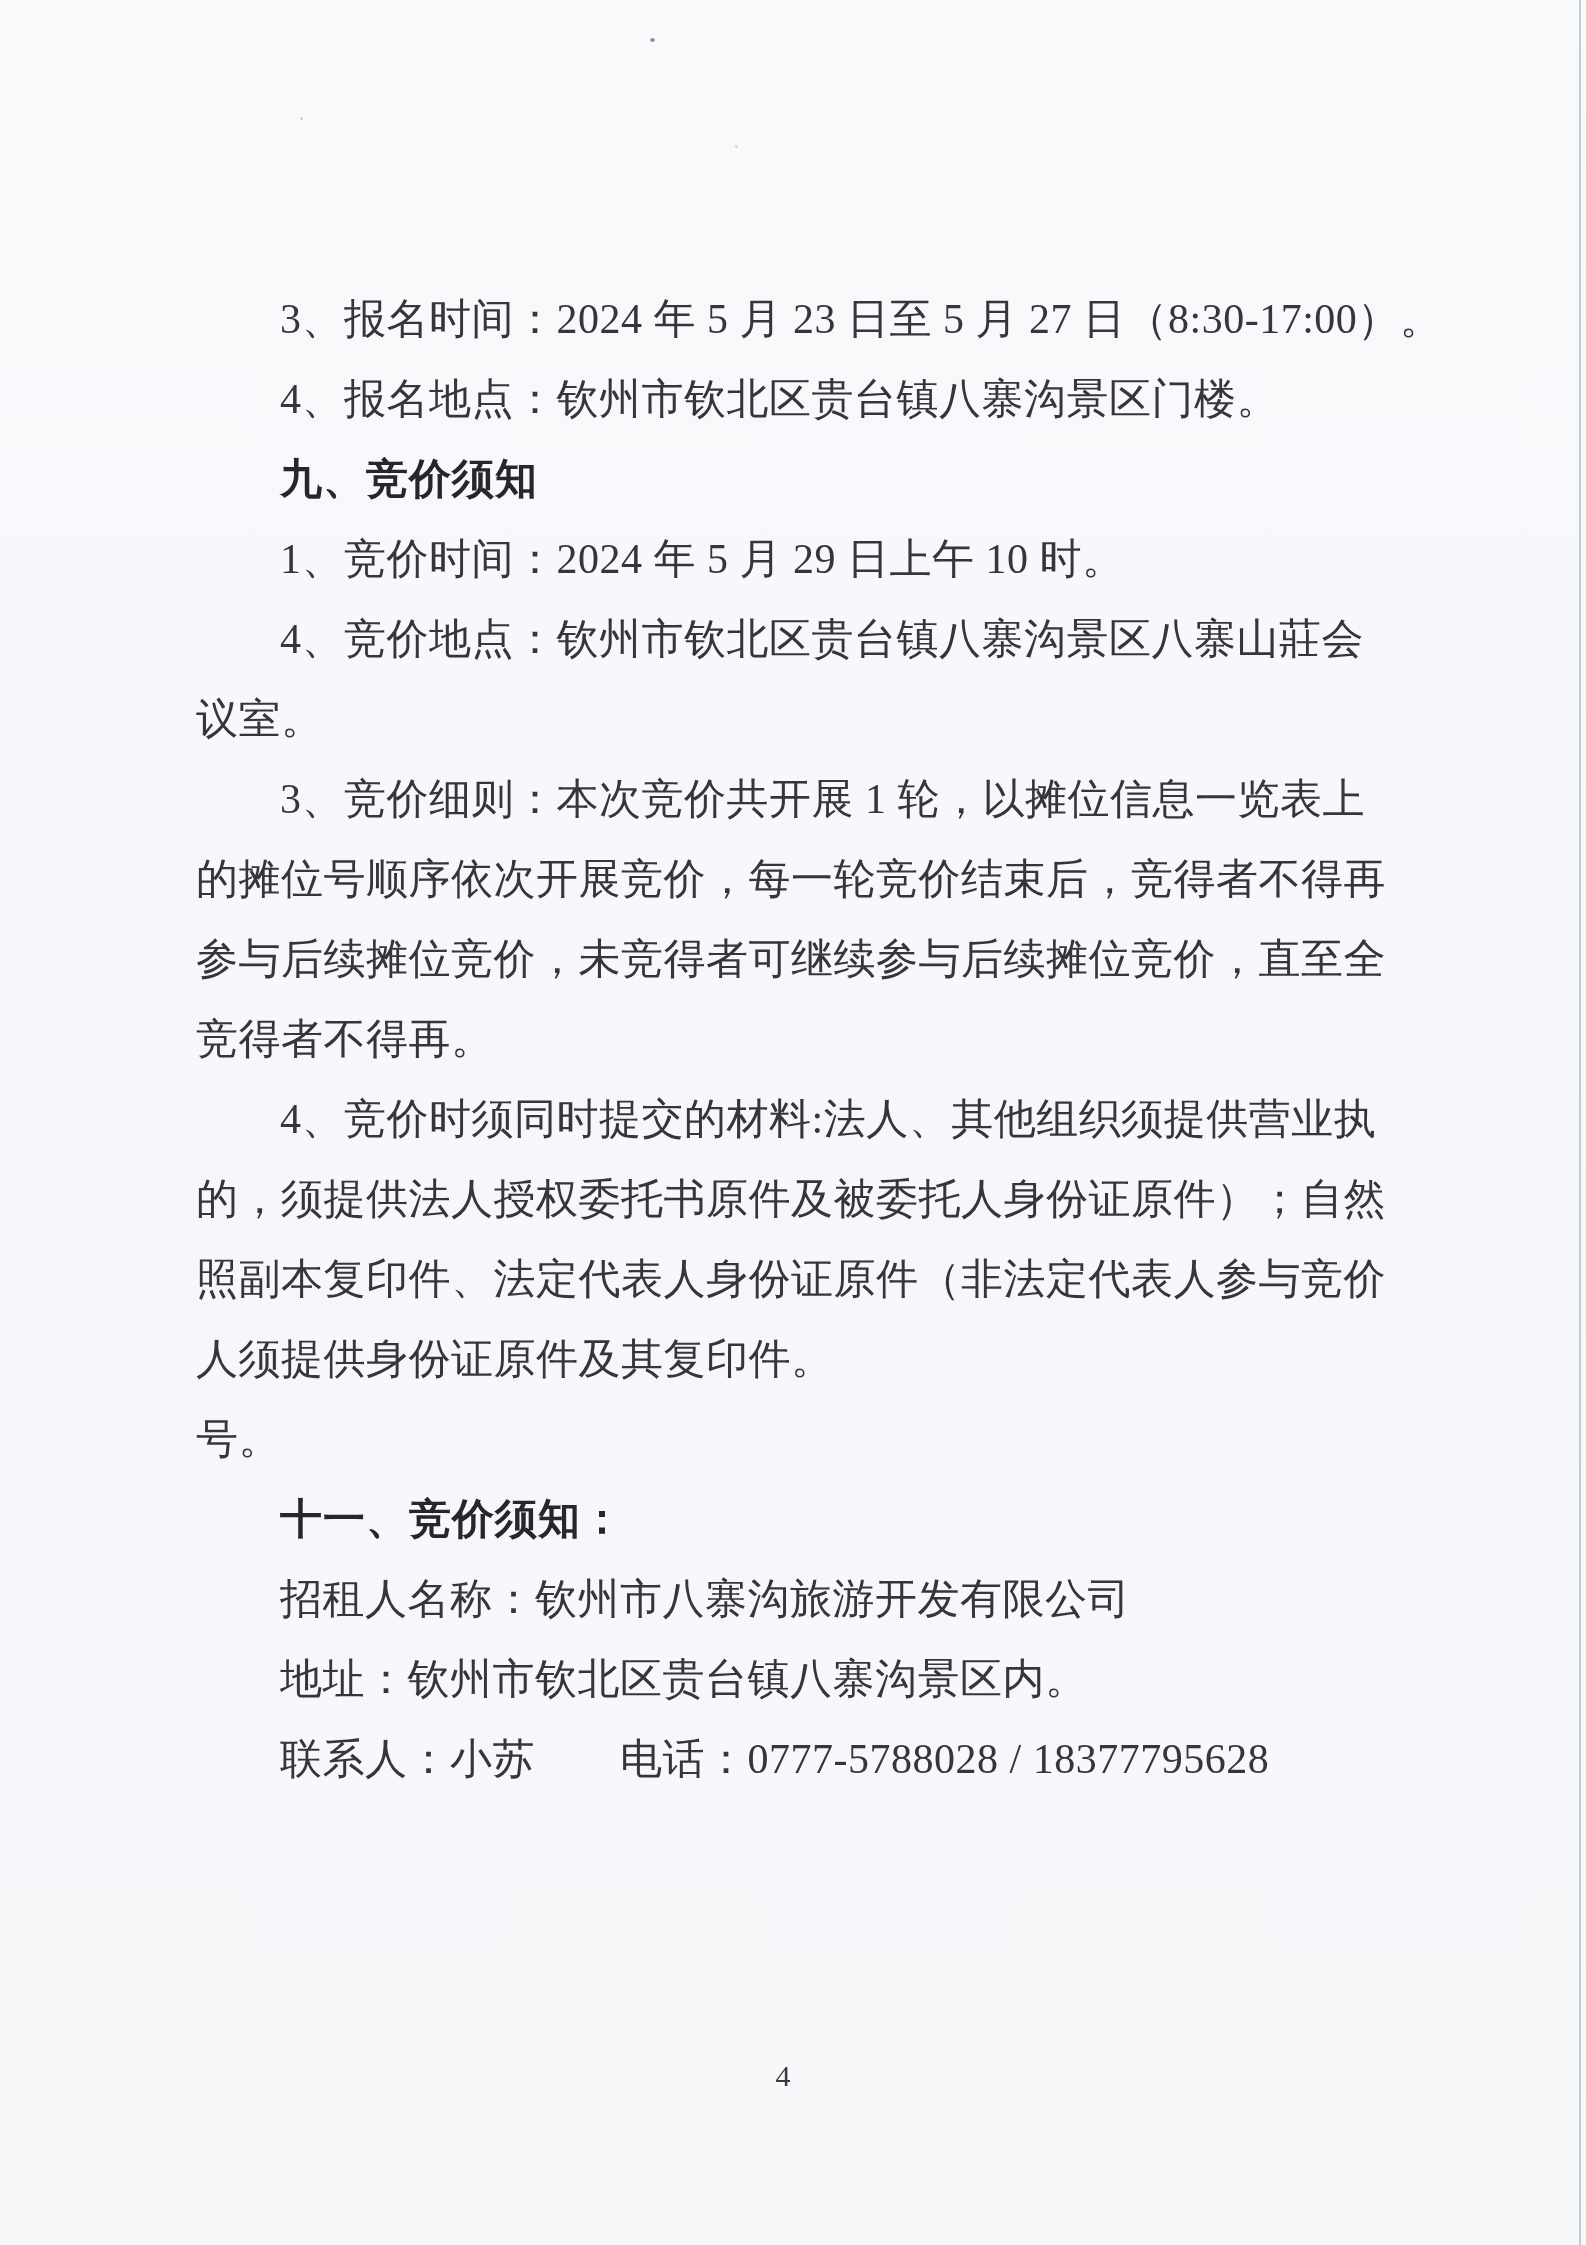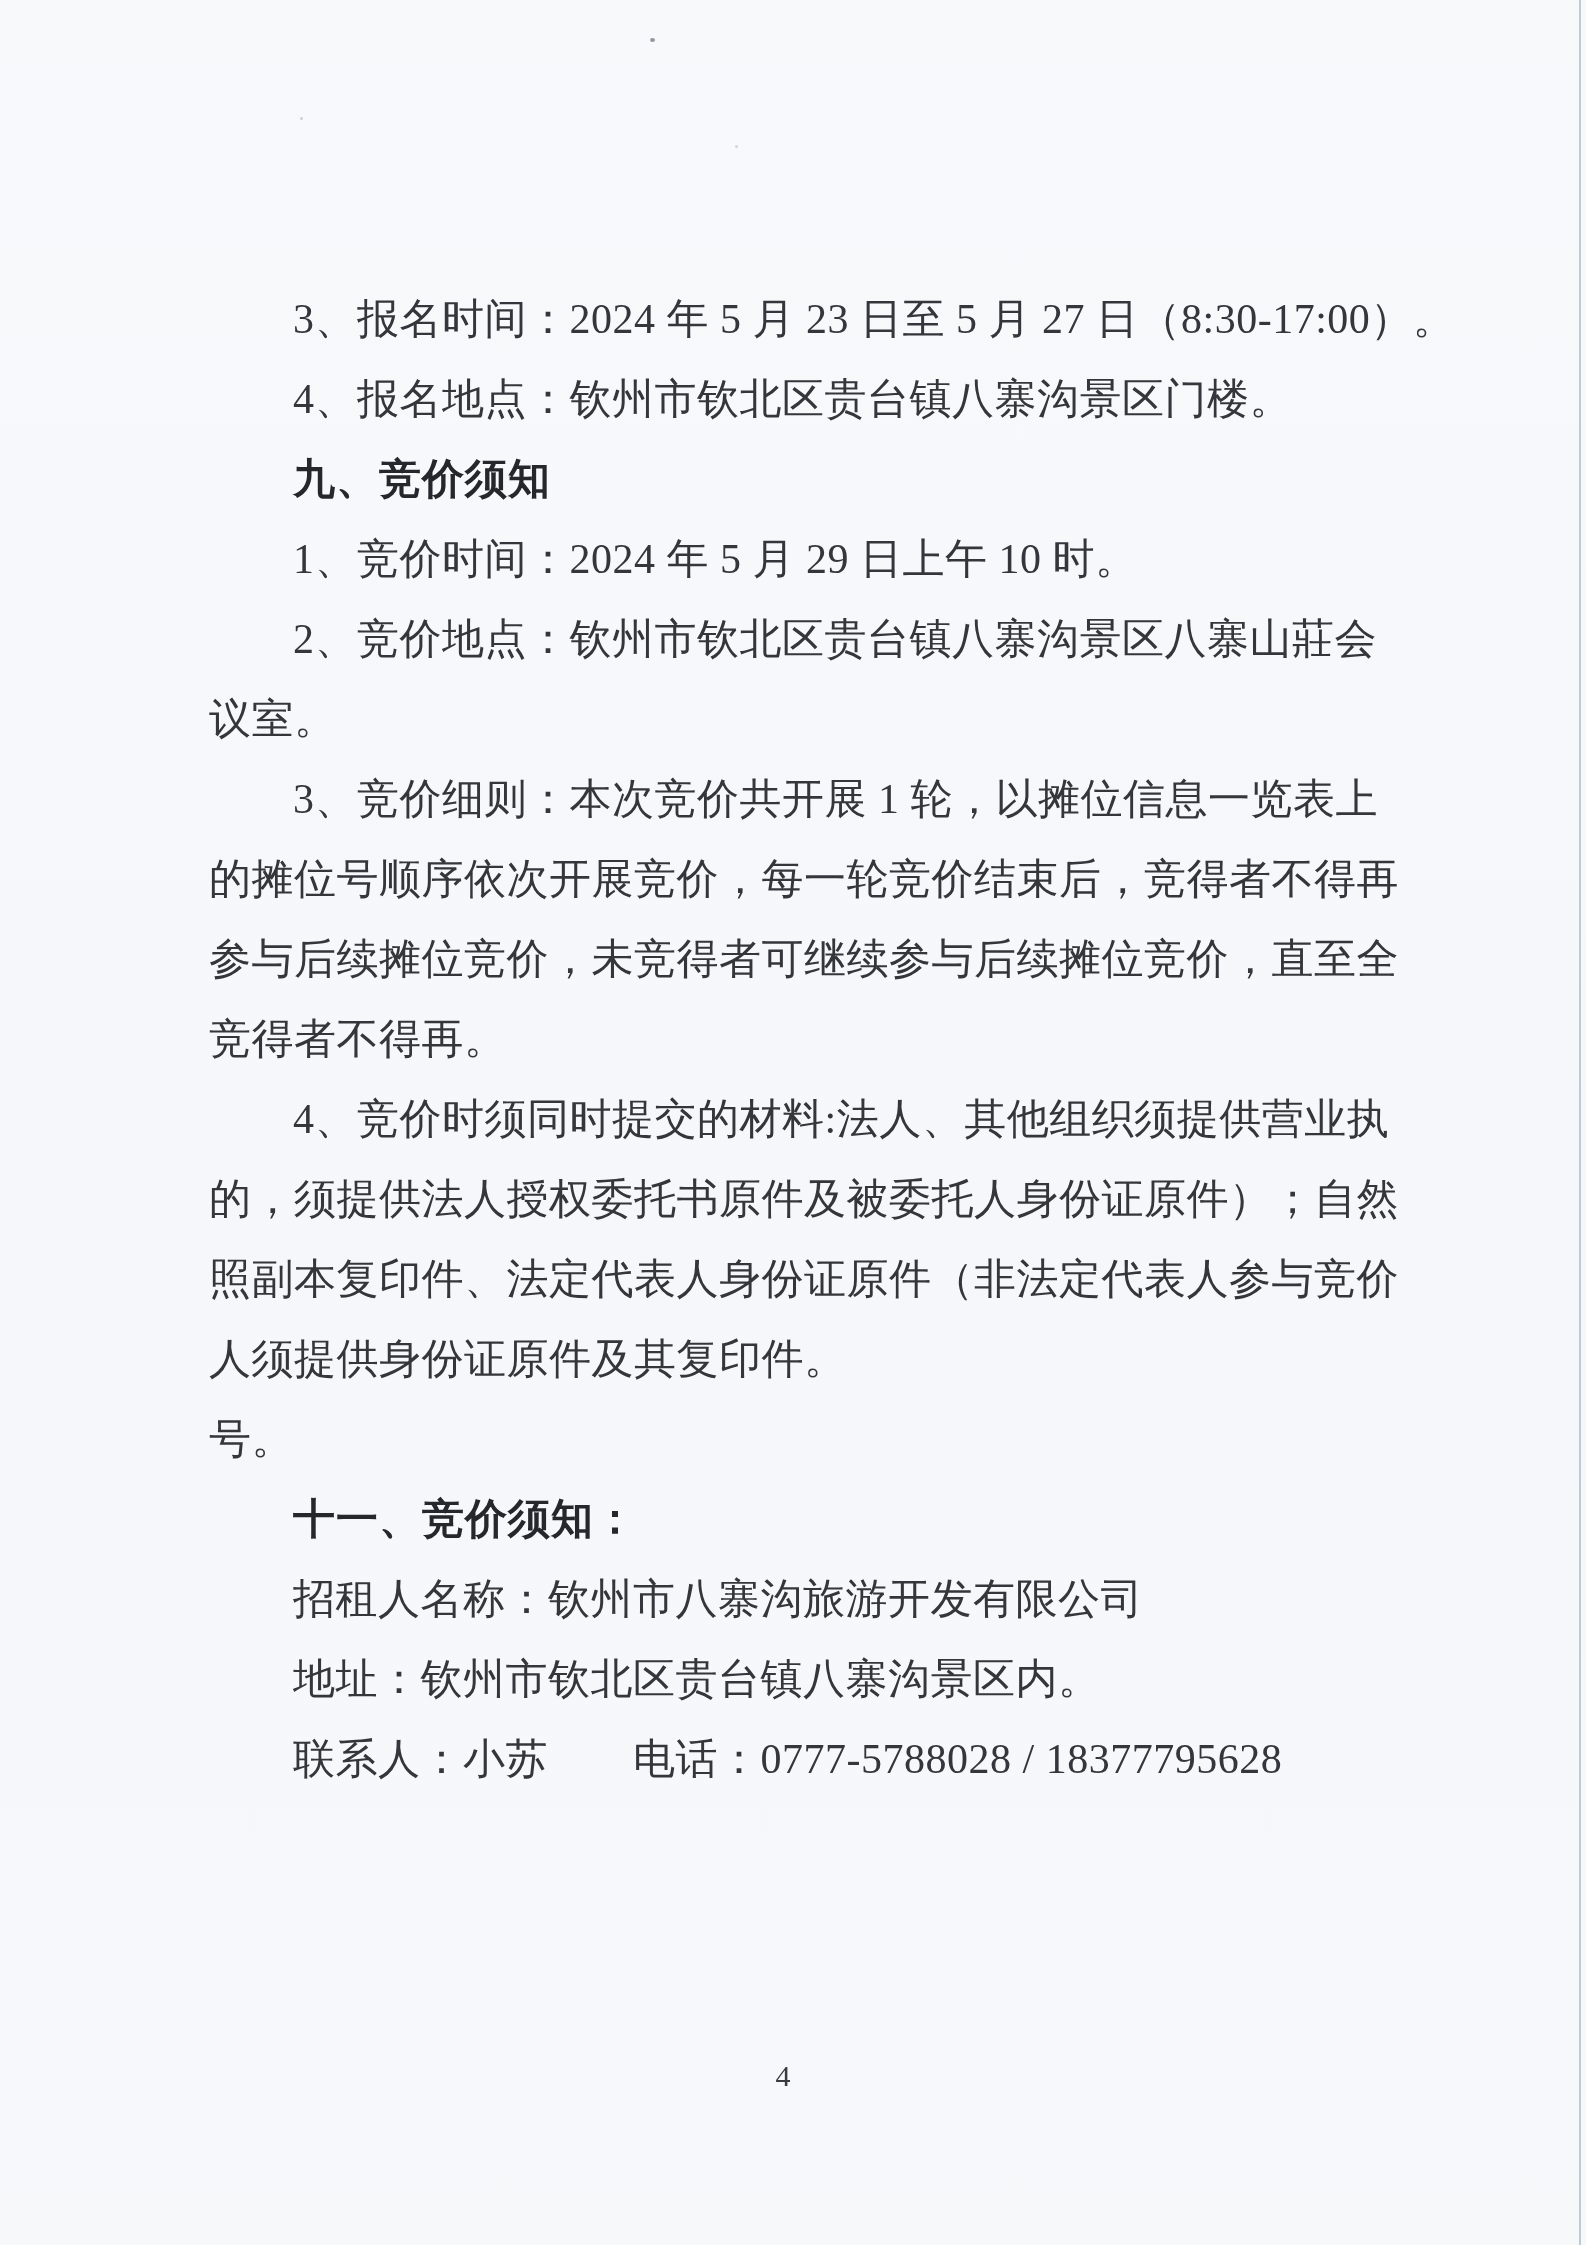--- a/index.html
+++ b/index.html
@@ -32,21 +32,20 @@
     border-radius: 50%;
   }
   .speck.s1 { left: 650px; top: 38px; width: 5px; height: 4px; opacity: 0.75; }
   .speck.s2 { left: 300px; top: 117px; width: 3px; height: 3px; opacity: 0.30; }
   .speck.s3 { left: 735px; top: 145px; width: 3px; height: 3px; opacity: 0.28; }
   .content {
     position: absolute;
     top: 279px;
     left: 196px;
     width: 1260px;
-    margin-left: 13px;
   }
   .line {
     margin: 0;
     height: 80px;
     line-height: 80px;
     font-size: 42px;
     white-space: nowrap;
     letter-spacing: 0.5px;
   }
   .indent { padding-left: 84px; }
@@ -74,21 +73,21 @@
   <div class="edge-line"></div>
   <div class="speck s1"></div>
   <div class="speck s2"></div>
   <div class="speck s3"></div>
 
   <div class="content">
     <p class="line indent">3、报名时间：2024 年 5 月 23 日至 5 月 27 日（8:30-17:00）。</p>
     <p class="line indent">4、报名地点：钦州市钦北区贵台镇八寨沟景区门楼。</p>
     <p class="line indent heading">九、竞价须知</p>
     <p class="line indent">1、竞价时间：2024 年 5 月 29 日上午 10 时。</p>
-    <p class="line indent">2、竞价地点：钦州市钦北区贵台镇八寨沟景区八寨山莊会</p>
+    <p class="line indent">4、竞价地点：钦州市钦北区贵台镇八寨沟景区八寨山莊会</p>
     <p class="line">议室。</p>
     <p class="line indent">3、竞价细则：本次竞价共开展 1 轮，以摊位信息一览表上</p>
     <p class="line">的摊位号顺序依次开展竞价，每一轮竞价结束后，竞得者不得再</p>
     <p class="line">参与后续摊位竞价，未竞得者可继续参与后续摊位竞价，直至全</p>
     <p class="line">竞得者不得再。</p>
     <p class="line indent">4、竞价时须同时提交的材料:法人、其他组织须提供营业执</p>
     <p class="line">的，须提供法人授权委托书原件及被委托人身份证原件）；自然</p>
     <p class="line">照副本复印件、法定代表人身份证原件（非法定代表人参与竞价</p>
     <p class="line">人须提供身份证原件及其复印件。</p>
     <p class="line">号。</p>

